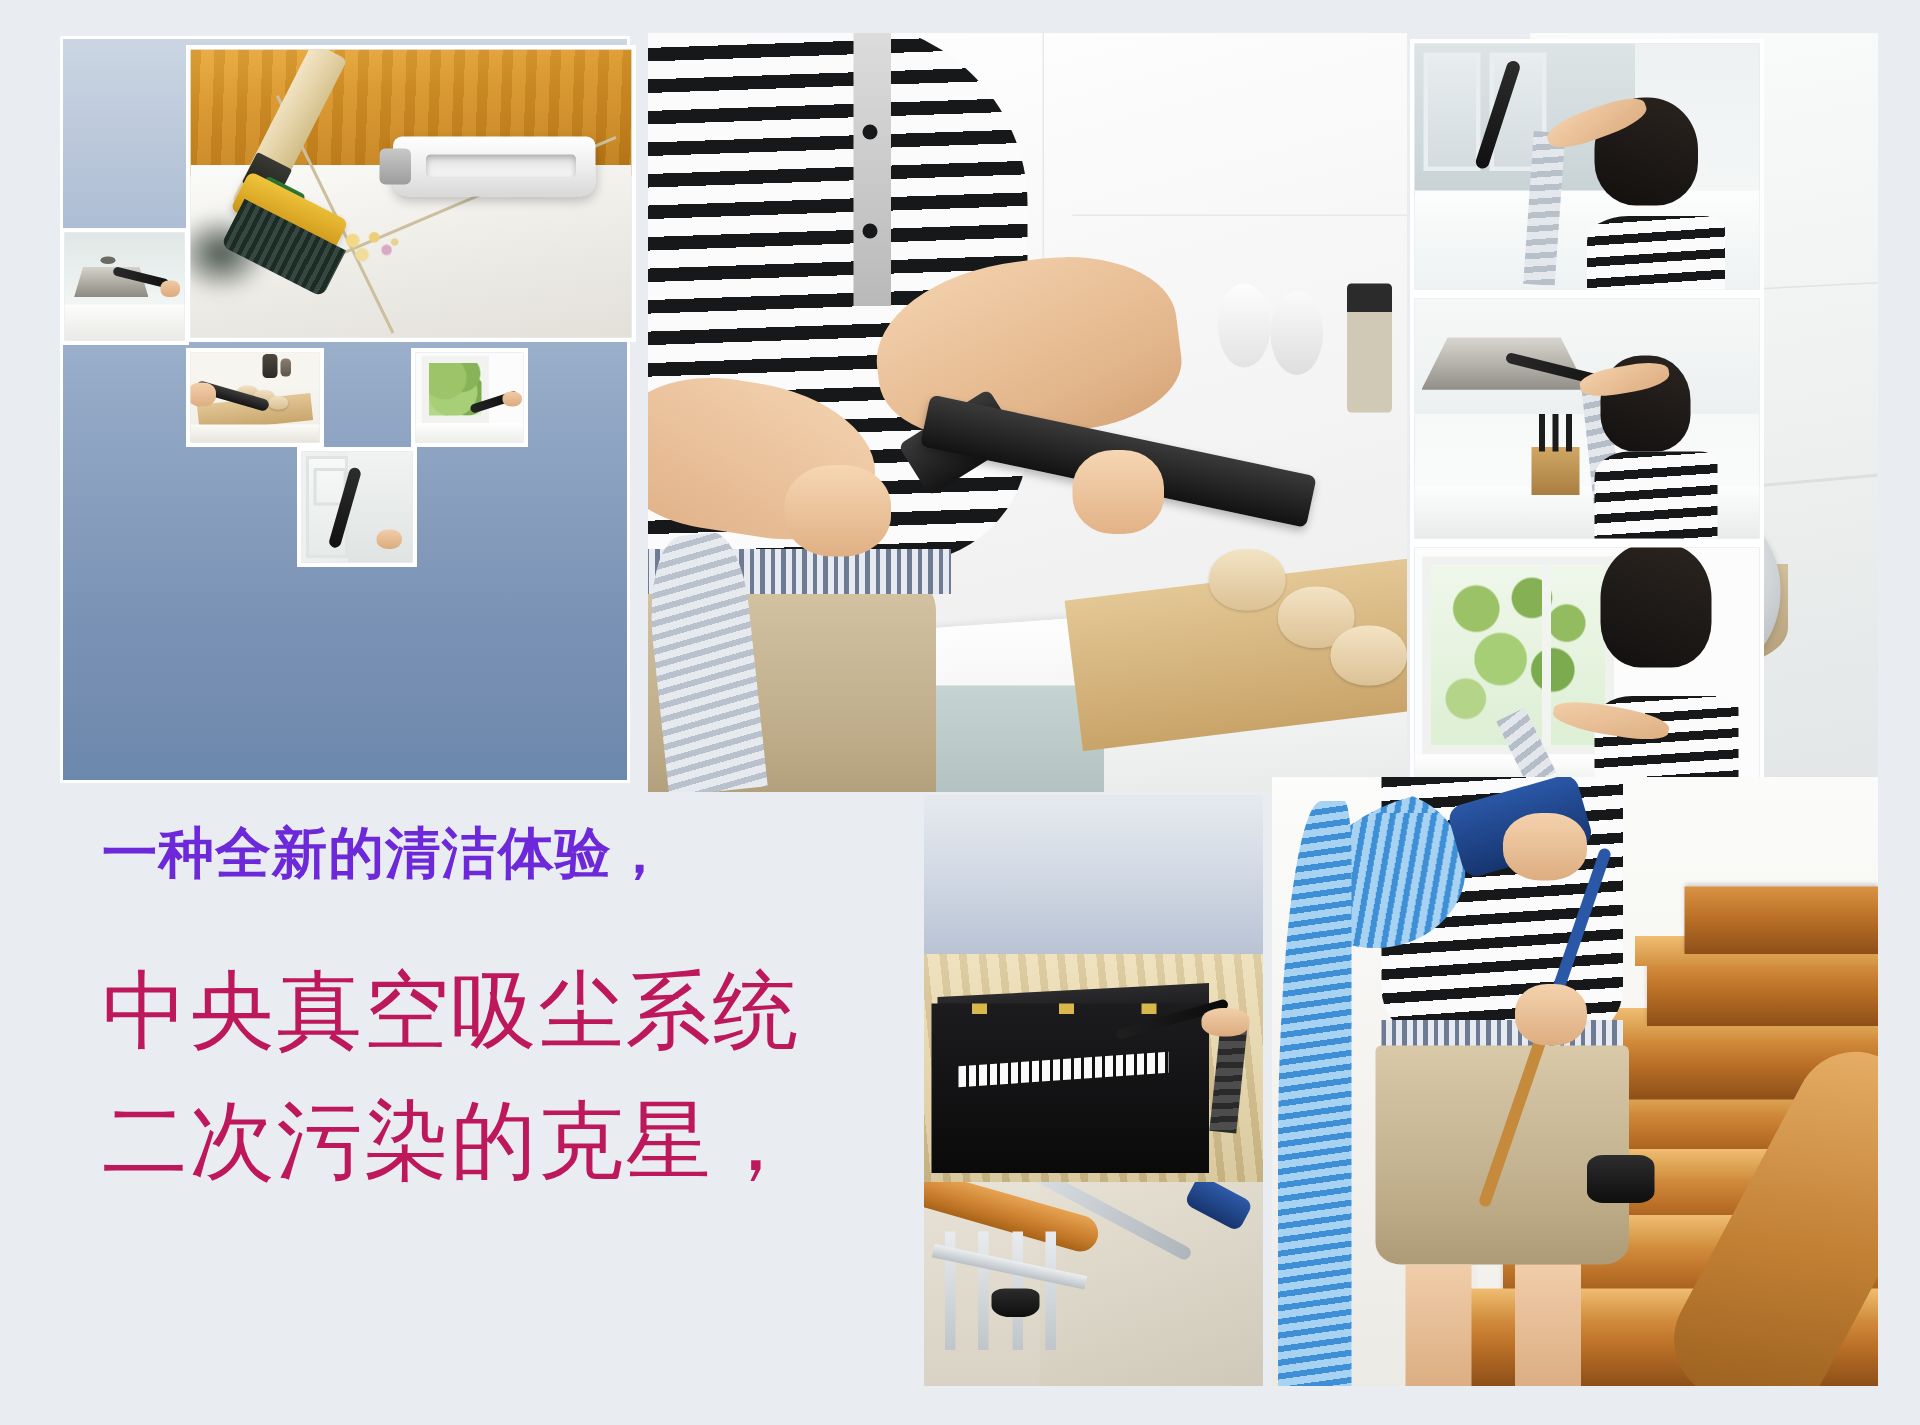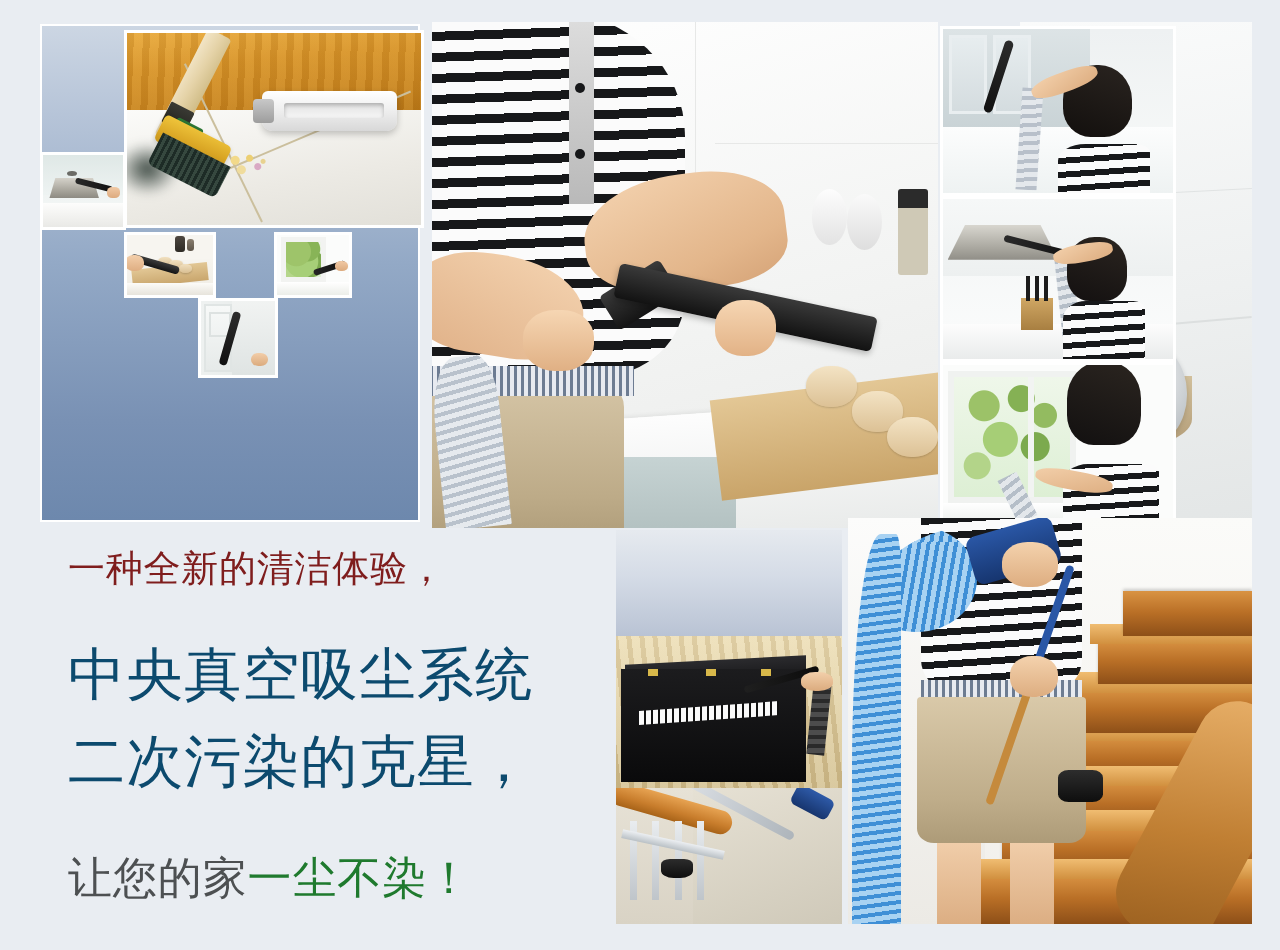--- a/index.html
+++ b/index.html
@@ -454,27 +454,27 @@
     top: 548px;
     width: 520px;
   }
   .line {
     font-family: "DejaVu Sans", "Liberation Sans", sans-serif;
     white-space: nowrap;
     letter-spacing: .02em;
   }
   .line-1 {
     font-size: 37px;
-    color: #7f1d1d;
-    font-weight: 400;
+    color: #6d28d9;
+    font-weight: 700;
     line-height: 1.15;
   }
   .line-2, .line-3 {
     font-size: 57px;
-    color: #0c4a6e;
+    color: #be185d;
     font-weight: 400;
     line-height: 1.18;
   }
   .line-2 { margin-top: 50px; }
   .line-3 { margin-top: 20px; }
   .line-4 {
     margin-top: 58px;
     font-size: 44px;
     line-height: 1.15;
   }
@@ -700,16 +700,15 @@
       <div class="brushhead"></div>
       <div class="hand"></div>
       <div class="hand2"></div>
     </div>
   </div>
 
   <div class="copy">
     <div class="line line-1">一种全新的清洁体验，</div>
     <div class="line line-2">中央真空吸尘系统</div>
     <div class="line line-3">二次污染的克星，</div>
-    <div class="line line-4"><span class="gray">让您的家</span><span class="green">一尘不染！</span></div>
   </div>
 
 </div>
 
 </body></html>

